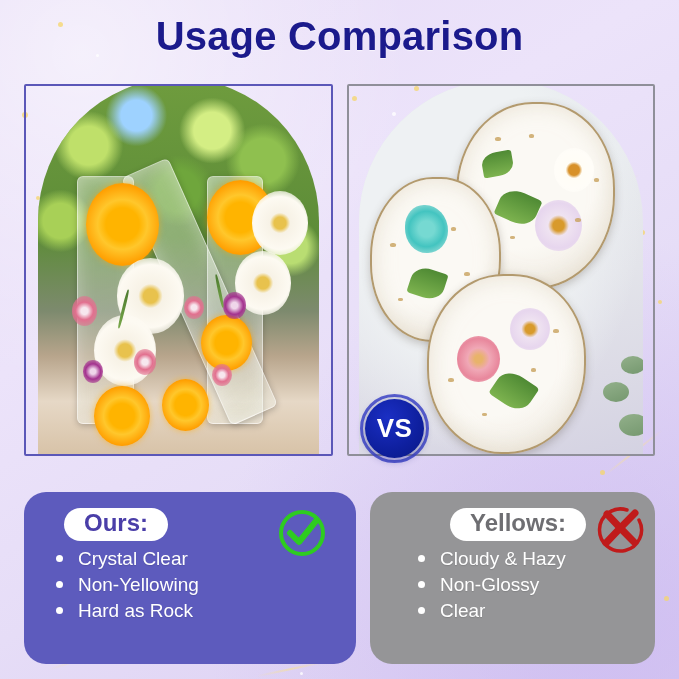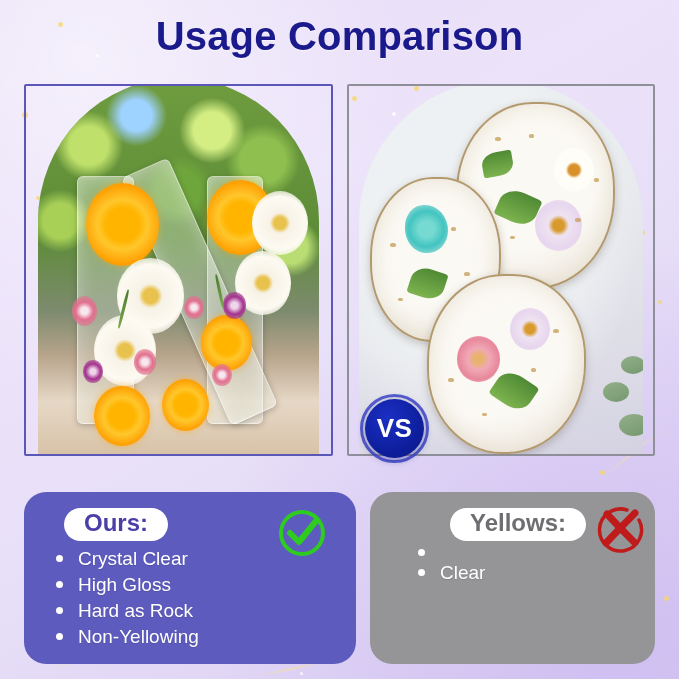--- a/index.html
+++ b/index.html
@@ -305,42 +305,43 @@
 
     <div class="card ours">
       <div class="pill">Ours:</div>
       <ul class="feats">
         <li>
           <span class="dot"></span>
           <span>Crystal Clear</span>
         </li>
         <li>
           <span class="dot"></span>
-          <span>High Gloss</span>
+          <span>Non-Yellowing</span>
         </li>
         <li>
           <span class="dot"></span>
           <span>Hard as Rock</span>
-        </li>
-        <li>
-          <span class="dot"></span>
-          <span>Non-Yellowing</span>
         </li>
       </ul>
       <svg class="mark ok" viewBox="0 0 56 56">
         <circle cx="28" cy="29" r="21" fill="none" stroke="#2ecc20" stroke-width="4"></circle>
         <path d="M16 29 L25 38 L42 17" fill="none" stroke="#2ecc20" stroke-width="6" stroke-linecap="round" stroke-linejoin="round"></path>
       </svg>
     </div>
 
     <div class="card others">
       <div class="pill">Yellows:</div>
       <ul class="feats">
         <li>
           <span class="dot"></span>
+          <span>Cloudy &amp; Hazy</span>
+        </li>
+        <li>
+          <span class="dot"></span>
+          <span>Non-Glossy</span>
         </li>
         <li>
           <span class="dot"></span>
           <span>Clear</span>
         </li>
       </ul>
       <svg class="mark no" viewBox="0 0 56 56">
         <path d="M48 20 A21 21 0 1 1 36 10" fill="none" stroke="#c01b1b" stroke-width="3.5" stroke-linecap="round"></path>
         <path d="M16 14 Q29 28 43 42" fill="none" stroke="#c01b1b" stroke-width="7" stroke-linecap="round"></path>
         <path d="M44 13 Q29 28 15 43" fill="none" stroke="#c01b1b" stroke-width="7" stroke-linecap="round"></path>

